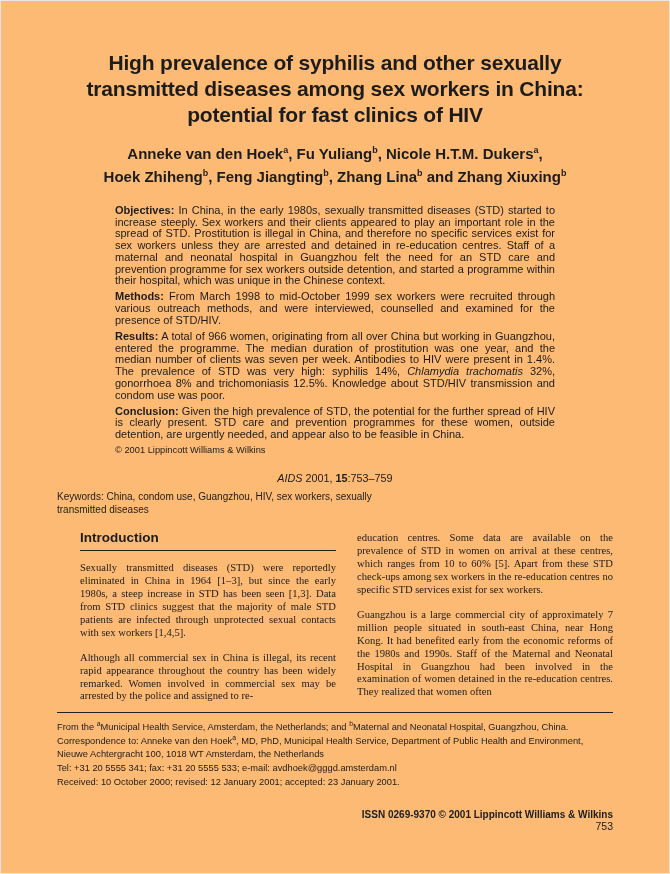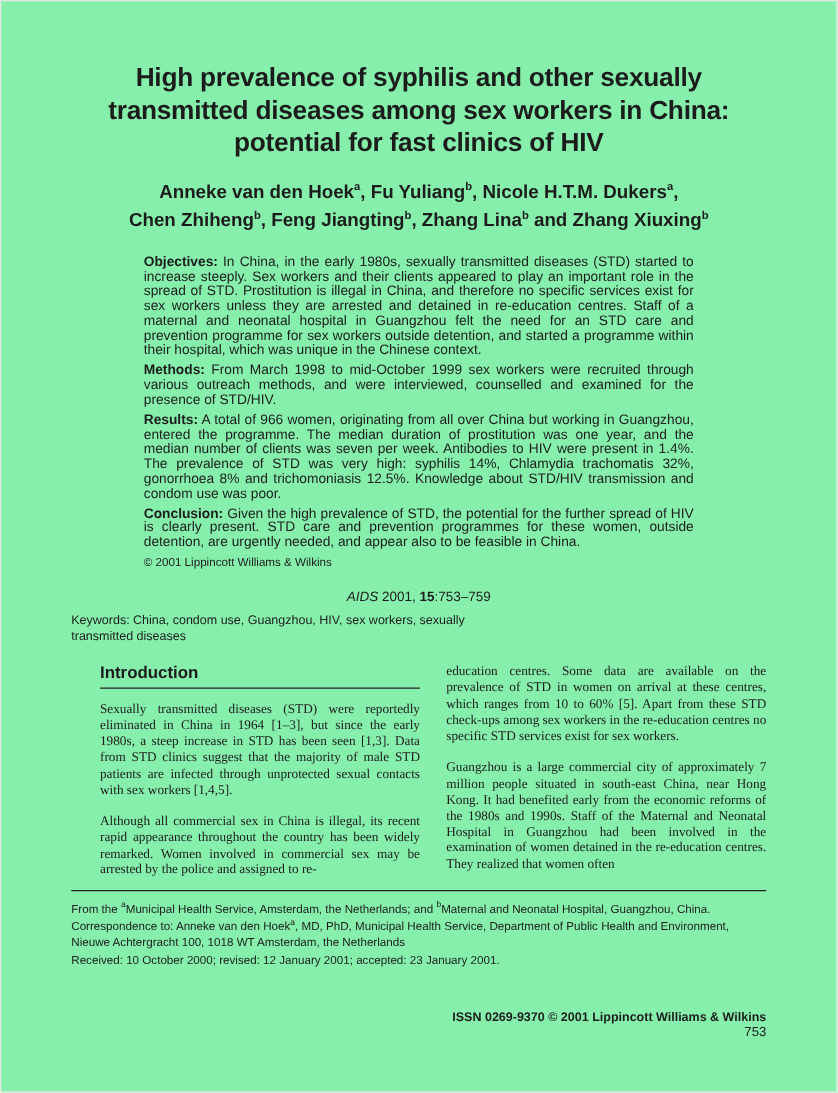--- a/index.html
+++ b/index.html
@@ -1,19 +1,19 @@
 <!DOCTYPE html>
 <html><head>
 <meta charset="utf-8">
 <style>
   html,body{margin:0;padding:0;background:#f4f4f2;}
   .page{
     position:relative;
     width:670px;height:874px;
-    background:#86efac;
+    background:#fdba74;
     box-sizing:border-box;
     padding:50px 57px 0 57px;
     color:#1c1c1c;
     font-family:"Liberation Sans",sans-serif;
     box-shadow:inset 0 0 0 1px #e7e7e3;
     overflow:hidden;
   }
   
   .title{
     text-align:center;
@@ -28,21 +28,21 @@
   }
   .authors sup{font-size:9px;line-height:0;}
   
   .abstract{
     margin:17px 58px 0 58px;
     font-size:11px;line-height:11.7px;
     text-align:justify;
   }
   .abstract p{margin:0 0 4.5px 0;}
   .abstract .label{font-weight:bold;}
-  .abstract .it{}
+  .abstract .it{font-style:italic;}
   .copyright{
     margin:1px 58px 0 58px;
     text-align:left;
     font-size:9.3px;
   }
   
   .citation{
     text-align:center;
     font-size:10.8px;
     margin-top:17px;
@@ -103,21 +103,21 @@
 <div class="page">
 
   <div class="title">
     <span>High prevalence of syphilis and other sexually</span><br>
     <span>transmitted diseases among sex workers in China:</span><br>
     <span>potential for fast clinics of HIV</span>
   </div>
 
   <div class="authors">
     <span>Anneke van den Hoek</span><sup>a</sup><span>, Fu Yuliang</span><sup>b</sup><span>, Nicole H.T.M. Dukers</span><sup>a</sup><span>,</span><br>
-    <span>Chen Zhiheng</span><sup>b</sup><span>, Feng Jiangting</span><sup>b</sup><span>, Zhang Lina</span><sup>b</sup><span> and Zhang Xiuxing</span><sup>b</sup>
+    <span>Hoek Zhiheng</span><sup>b</sup><span>, Feng Jiangting</span><sup>b</sup><span>, Zhang Lina</span><sup>b</sup><span> and Zhang Xiuxing</span><sup>b</sup>
   </div>
 
   <div class="abstract">
     <p><span class="label">Objectives:</span><span> In China, in the early 1980s, sexually transmitted diseases (STD) started to increase steeply. Sex workers and their clients appeared to play an important role in the spread of STD. Prostitution is illegal in China, and therefore no specific services exist for sex workers unless they are arrested and detained in re-education centres. Staff of a maternal and neonatal hospital in Guangzhou felt the need for an STD care and prevention programme for sex workers outside detention, and started a programme within their hospital, which was unique in the Chinese context.</span></p>
     <p><span class="label">Methods:</span><span> From March 1998 to mid-October 1999 sex workers were recruited through various outreach methods, and were interviewed, counselled and examined for the presence of STD/HIV.</span></p>
     <p><span class="label">Results:</span><span> A total of 966 women, originating from all over China but working in Guangzhou, entered the programme. The median duration of prostitution was one year, and the median number of clients was seven per week. Antibodies to HIV were present in 1.4%. The prevalence of STD was very high: syphilis 14%, </span><span class="it">Chlamydia trachomatis</span><span> 32%, gonorrhoea 8% and trichomoniasis 12.5%. Knowledge about STD/HIV transmission and condom use was poor.</span></p>
     <p><span class="label">Conclusion:</span><span> Given the high prevalence of STD, the potential for the further spread of HIV is clearly present. STD care and prevention programmes for these women, outside detention, are urgently needed, and appear also to be feasible in China.</span></p>
   </div>
 
   <div class="copyright">© 2001 Lippincott Williams &amp; Wilkins</div>
@@ -139,20 +139,21 @@
     </div>
     <div class="col">
       <p>education centres. Some data are available on the prevalence of STD in women on arrival at these centres, which ranges from 10 to 60% [5]. Apart from these STD check-ups among sex workers in the re-education centres no specific STD services exist for sex workers.</p>
       <p>Guangzhou is a large commercial city of approximately 7 million people situated in south-east China, near Hong Kong. It had benefited early from the economic reforms of the 1980s and 1990s. Staff of the Maternal and Neonatal Hospital in Guangzhou had been involved in the examination of women detained in the re-education centres. They realized that women often</p>
     </div>
   </div>
 
   <div class="footnote">
     <p><span>From the </span><sup>a</sup><span>Municipal Health Service, Amsterdam, the Netherlands; and </span><sup>b</sup><span>Maternal and Neonatal Hospital, Guangzhou, China.</span></p>
     <p><span>Correspondence to: Anneke van den Hoek</span><sup>a</sup><span>, MD, PhD, Municipal Health Service, Department of Public Health and Environment, Nieuwe Achtergracht 100, 1018 WT Amsterdam, the Netherlands</span></p>
+    <p>Tel: +31 20 5555 341; fax: +31 20 5555 533; e-mail: avdhoek@gggd.amsterdam.nl</p>
     <p>Received: 10 October 2000; revised: 12 January 2001; accepted: 23 January 2001.</p>
   </div>
 
   <div class="footer">
     <span>ISSN 0269-9370 © 2001 Lippincott Williams &amp; Wilkins</span>
     <span class="page-number">753</span>
   </div>
 
 </div>
 

